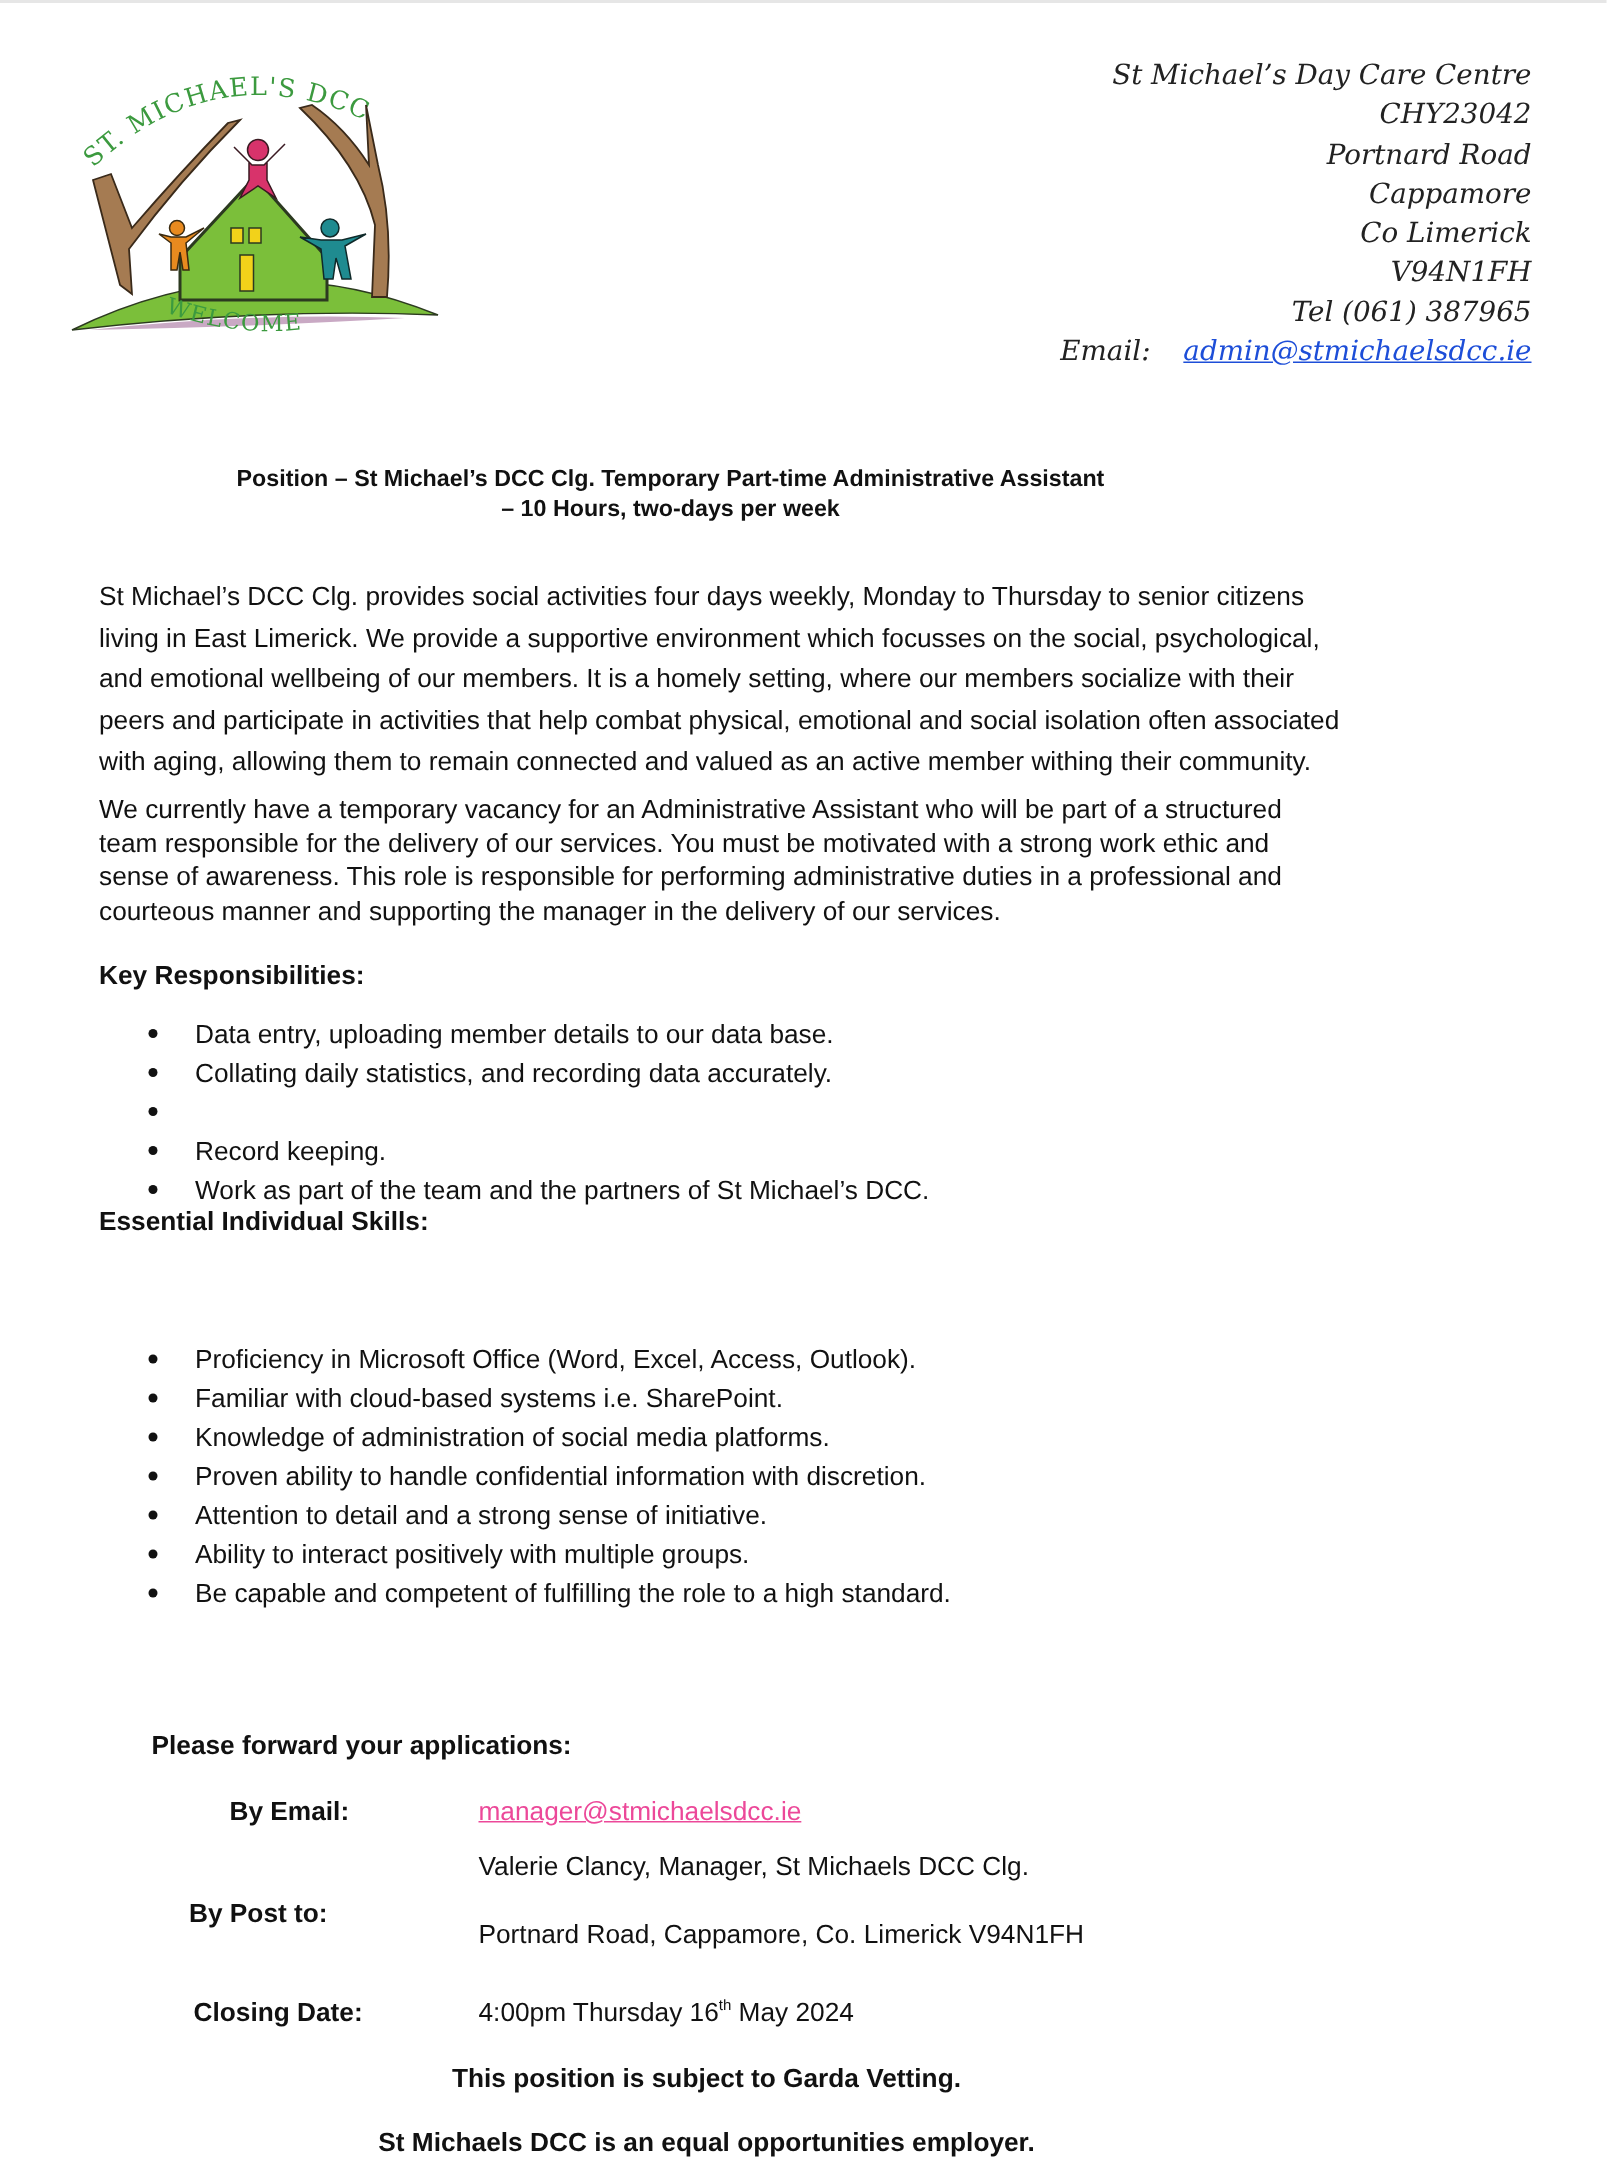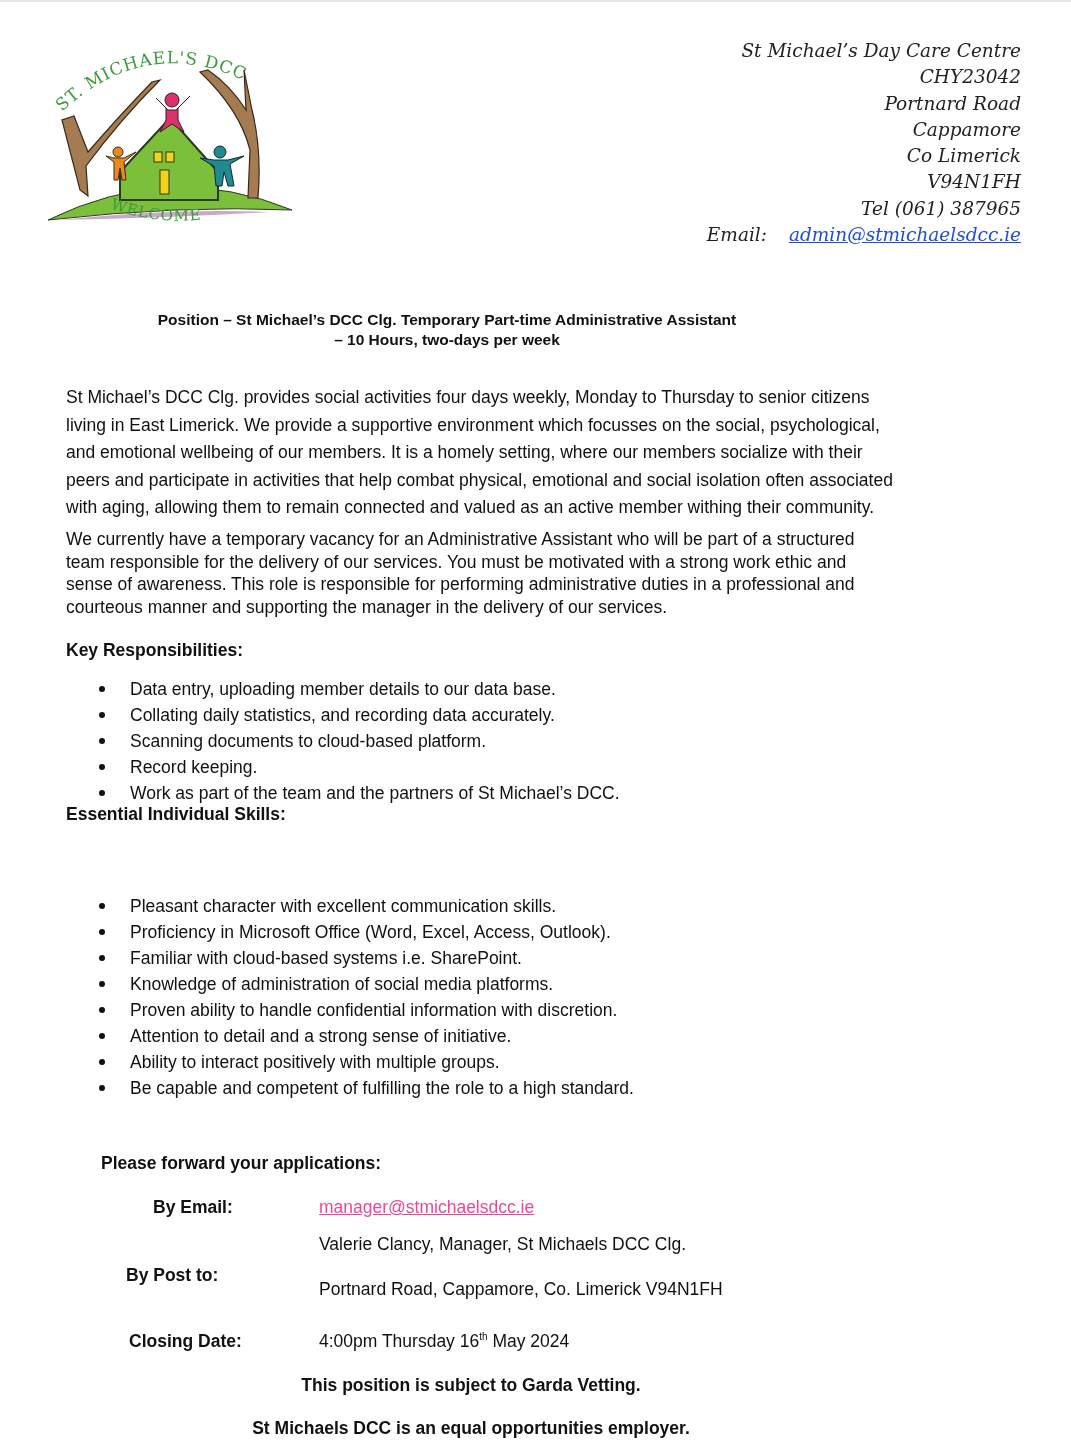--- a/index.html
+++ b/index.html
@@ -117,28 +117,27 @@
   <div>We currently have a temporary vacancy for an Administrative Assistant who will be part of a structured</div>
   <div>team responsible for the delivery of our services.  You must be motivated with a strong work ethic and</div>
   <div>sense of awareness.  This role is responsible for performing administrative duties in a professional and</div>
   <div>courteous manner and supporting the manager in the delivery of our services.</div>
 </div>
 
 <div class="heading h1">Key Responsibilities:</div>
 <ul class="bullets l1">
   <li><span class="dot"></span><span>Data entry, uploading member details to our data base.</span></li>
   <li><span class="dot"></span><span>Collating daily statistics, and recording data accurately.</span></li>
-  <li><span class="dot"></span><span>Scanning documents to cloud-based platform.</span></li>
+  <li><span class="dot"></span></li>
   <li><span class="dot"></span><span>Record keeping.</span></li>
   <li><span class="dot"></span><span>Work as part of the team and the partners of St Michael’s DCC.</span></li>
 </ul>
 
 <div class="heading h2">Essential Individual Skills:</div>
 <ul class="bullets l2">
-  <li><span class="dot"></span><span>Pleasant character with excellent communication skills.</span></li>
   <li><span class="dot"></span><span>Proficiency in Microsoft Office (Word, Excel, Access, Outlook).</span></li>
   <li><span class="dot"></span><span>Familiar with cloud-based systems i.e. SharePoint.</span></li>
   <li><span class="dot"></span><span>Knowledge of administration of social media platforms.</span></li>
   <li><span class="dot"></span><span>Proven ability to handle confidential information with discretion.</span></li>
   <li><span class="dot"></span><span>Attention to detail and a strong sense of initiative.</span></li>
   <li><span class="dot"></span><span>Ability to interact positively with multiple groups.</span></li>
   <li><span class="dot"></span><span>Be capable and competent of fulfilling the role to a high standard.</span></li>
 </ul>
 
 <div class="apply-head">Please forward your applications:</div>

